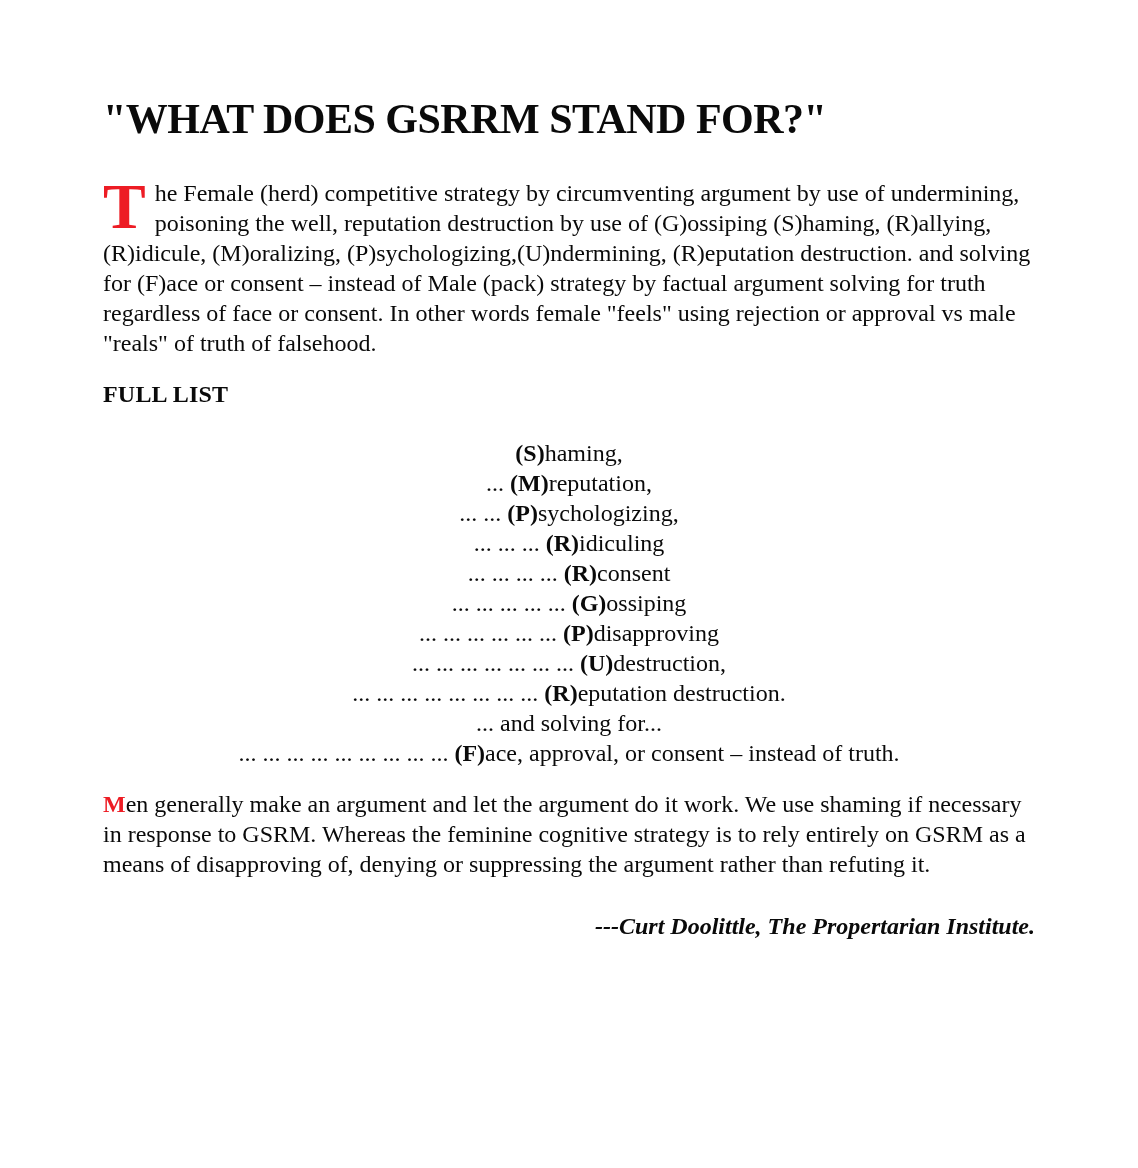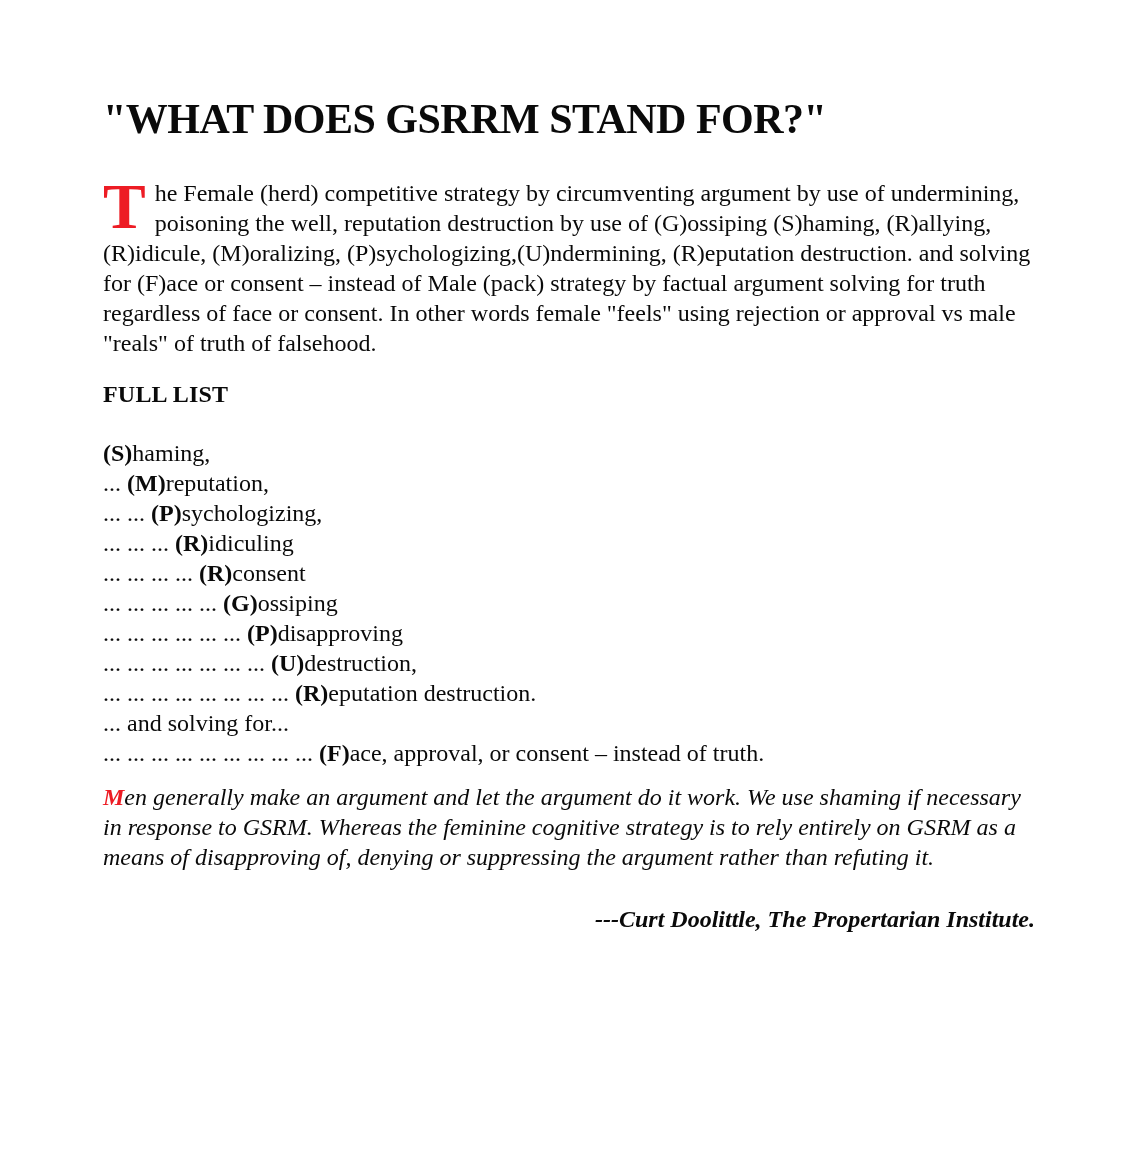--- a/index.html
+++ b/index.html
@@ -41,33 +41,33 @@
     padding: 3px 9px 0 0;
   }
   .full-list-heading {
     margin-top: 23px;
     font-size: 24px;
     font-weight: 700;
     letter-spacing: 0.2px;
   }
   .full-list {
     margin-top: 30px;
+    text-align: center;
   }
   .list-row {
     font-size: 24px;
     line-height: 30px;
     white-space: pre-wrap;
   }
   .list-bold {
     font-weight: 700;
   }
   .closing {
-    margin-top: 14px;
+    margin-top: 21px;
     max-width: 932px;
-    font-style: italic;
   }
   .lead-letter {
     color: #ed1c24;
     font-weight: 700;
   }
   .attribution {
     margin-top: 32px;
     max-width: 932px;
     font-size: 24px;
     font-style: italic;

